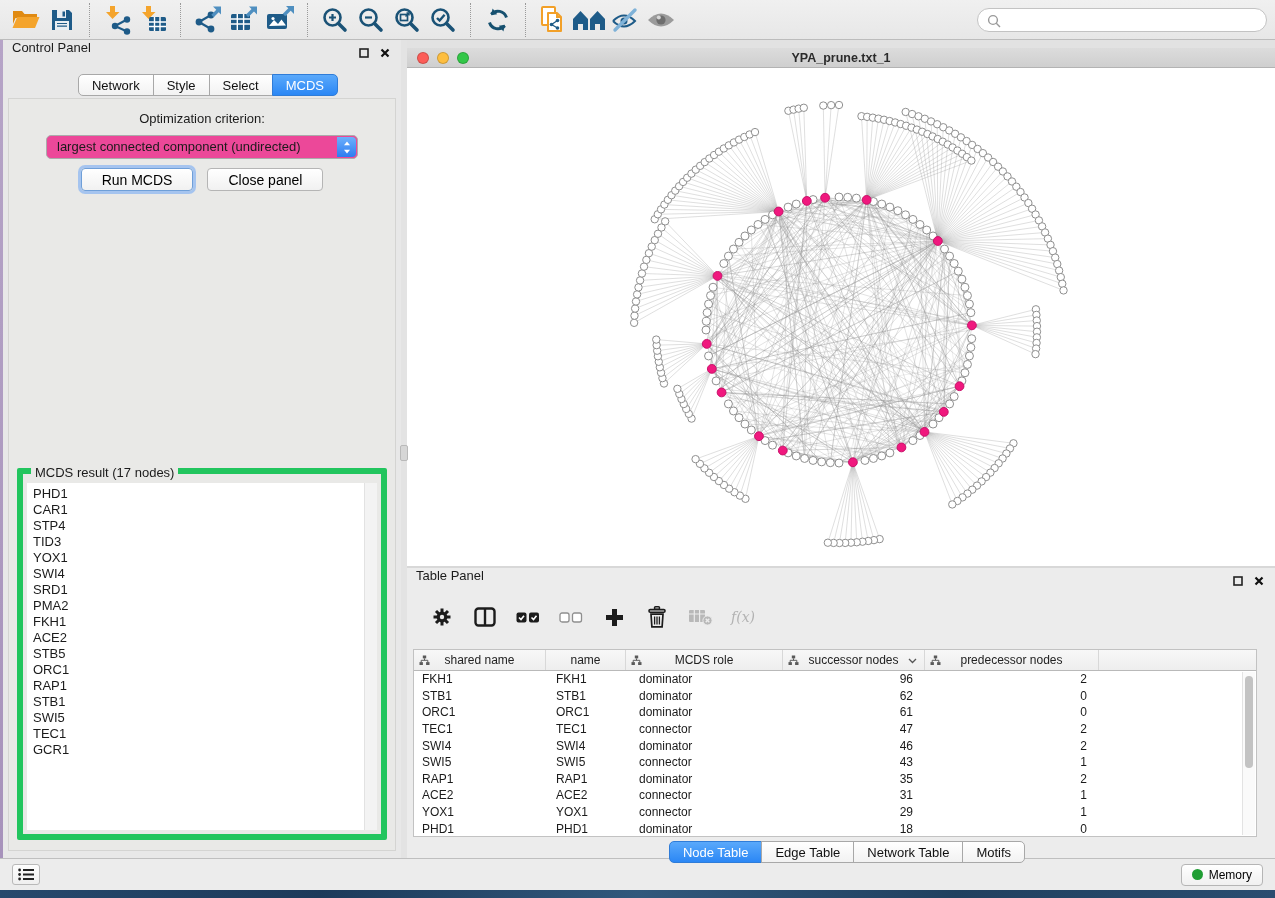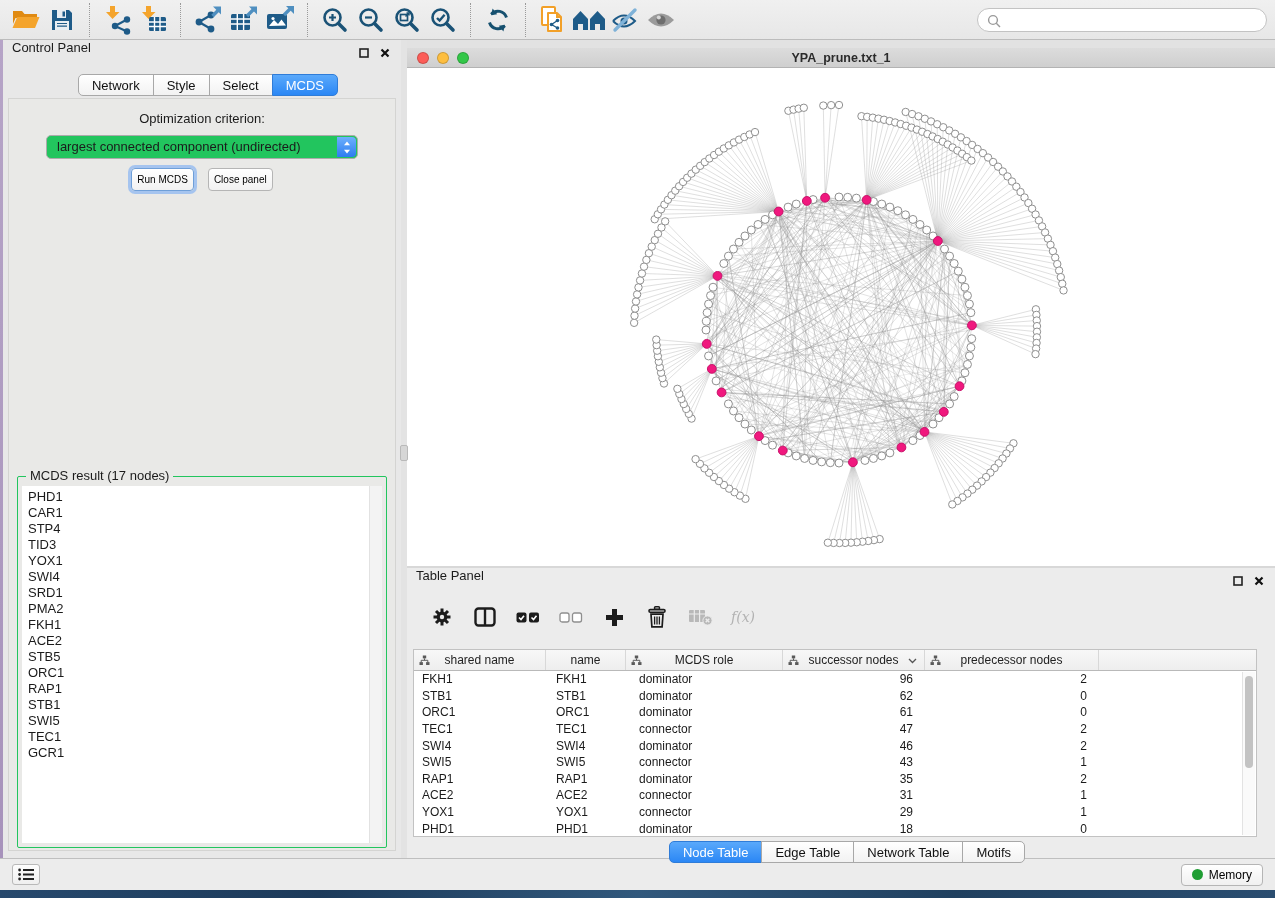--- a/index.html
+++ b/index.html
@@ -23,27 +23,27 @@
   .panel-header{height:26px;display:flex;padding:0 9px;font-size:13px}
   .win-btns{margin-left:auto;display:flex;gap:7px;align-items:center}
   .winbtn{border:none;background:none;width:14px;height:14px;display:flex;align-items:center;justify-content:center;cursor:pointer}
   .seg-tabs{display:flex;justify-content:center;align-items:flex-end;height:30px}
   .seg-tab{font-family:inherit;font-size:13px;padding:3px 13px;background:linear-gradient(#ffffff,#f2f2f2);border:1px solid #a8a8a8;margin-left:-1px;cursor:pointer;color:#111;height:22px}
   .seg-tab:first-child{border-radius:5px 0 0 5px;margin-left:12px}
   .seg-tab:last-child{border-radius:0 5px 5px 0}
   .seg-tab.active{background:linear-gradient(#5aa9fb,#2b87f5);border-color:#2f7cd8;color:#fff}
   .cp-inner{position:absolute;left:5px;right:5px;top:58px;height:753px;background:#e9e9e7;border:1px solid #d4d4d2}
   .opt-label{margin-top:12px;text-align:center;height:17px}
-  .select{position:relative;width:312px;height:24px;margin:7px auto 0;background:#22c55e;border:1px solid #ababab;border-radius:5px;cursor:pointer}
+  .select{position:relative;width:312px;height:24px;margin:7px auto 0;background:#ec4899;border:1px solid #ababab;border-radius:5px;cursor:pointer}
   .select-text{position:absolute;left:10px;top:3px;font-size:13px;white-space:nowrap}
   .stepper{position:absolute;right:1px;top:1px;bottom:1px;width:19px;background:linear-gradient(#6db0fc,#2d7cf0);border-radius:0 4px 4px 0;display:flex;align-items:center;justify-content:center}
   .btn-row{margin-top:9px;display:flex;justify-content:center;gap:14px}
-  .mac-btn{font-family:inherit;font-size:10px;height:23px;padding:0 5px;background:linear-gradient(#ffffff,#f1f1f1);border:1px solid #b5b5b5;border-radius:4px;cursor:pointer}
+  .mac-btn{font-family:inherit;font-size:14px;height:23px;padding:0 20px;background:linear-gradient(#ffffff,#f1f1f1);border:1px solid #b5b5b5;border-radius:4px;cursor:pointer}
   .mac-btn.focus{border-color:#6f9fd8;box-shadow:0 0 0 3px rgba(110,165,245,.55)}
-  .groupbox{position:absolute;left:8px;right:8px;top:377px;height:372px;border:1px solid #22c55e;border-radius:2px;background:#e9e9e7}
+  .groupbox{position:absolute;left:8px;right:8px;top:369px;height:372px;border:6px solid #22c55e;border-radius:2px;background:#e9e9e7}
   .legend{position:absolute;top:-9px;left:8px;background:#e9e9e7;padding:0 4px;font-size:13px}
   .gb-list{position:absolute;left:4px;right:4px;top:9px;bottom:4px;background:#fff;overflow:hidden}
   .list-item{height:16px;line-height:16px;padding-left:6px;font-size:13px}
   .gb-list .list-item:first-child{margin-top:3px}
   .vtrack{position:absolute;right:4px;top:9px;bottom:4px;width:13px;background:#f3f3f3;border-left:1px solid #e2e2e2}
   .vsplit{width:6px;background:#e3e3e3;position:relative;flex:0 0 auto;cursor:col-resize}
   .vsplit .grab{position:absolute;left:-1px;top:405px;width:8px;height:16px;background:#d6d6d6;border:1px solid #b9b9b9;border-radius:2px}
 
   
   .right-col{flex:1;display:flex;flex-direction:column;background:#e2e2e2;min-width:0}

